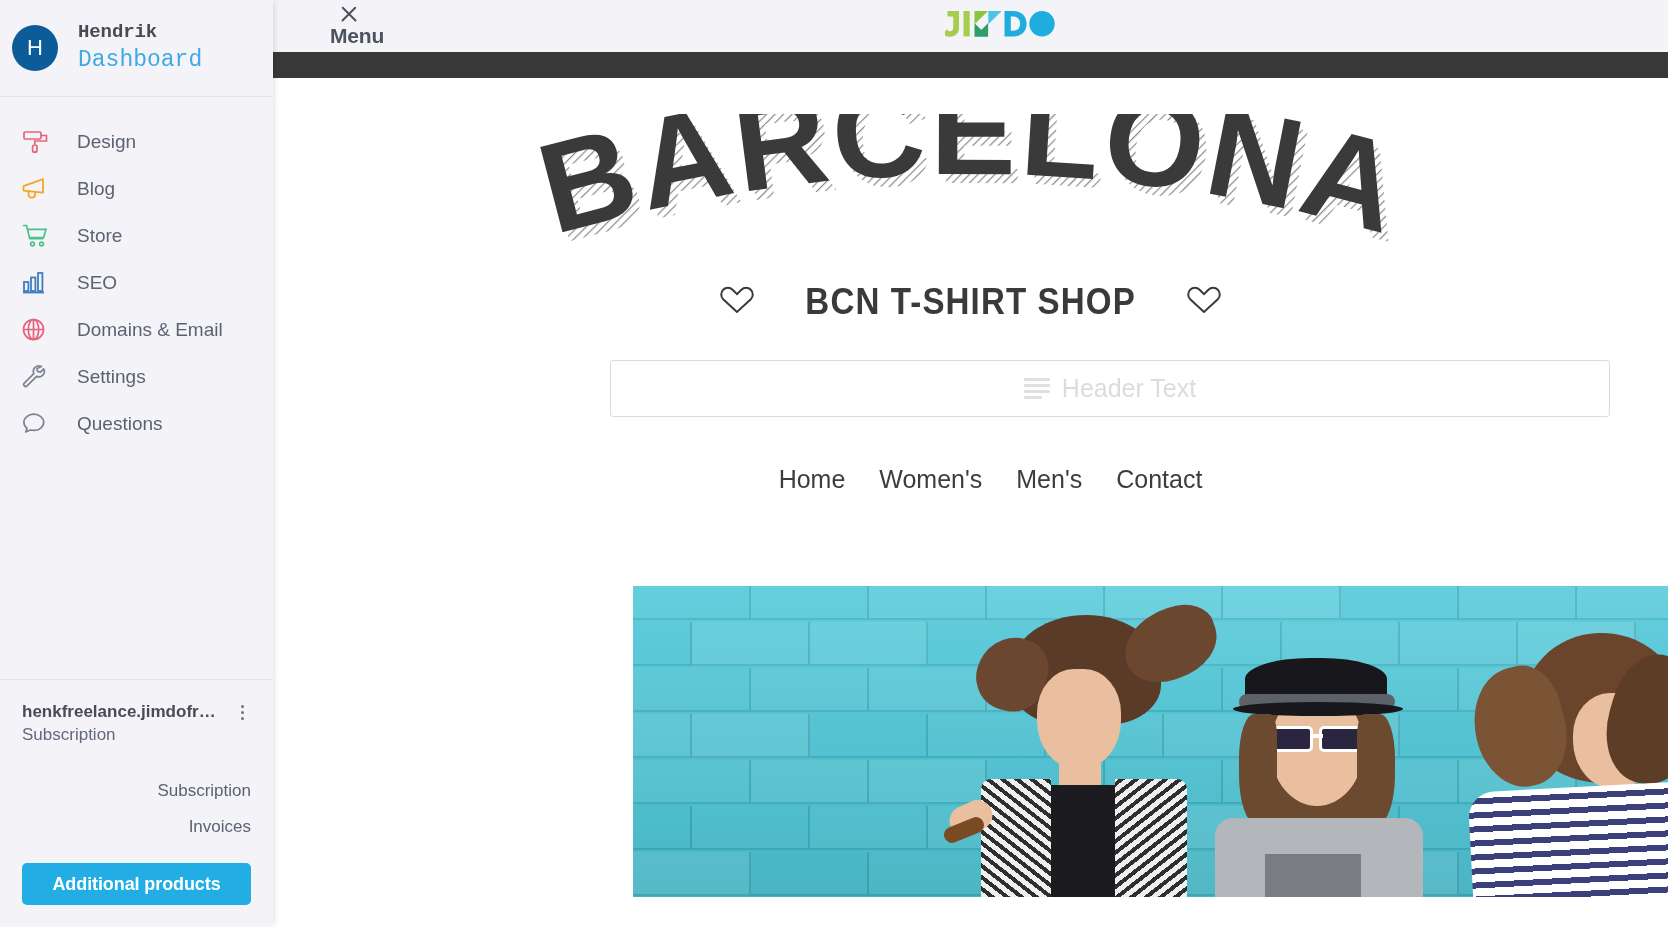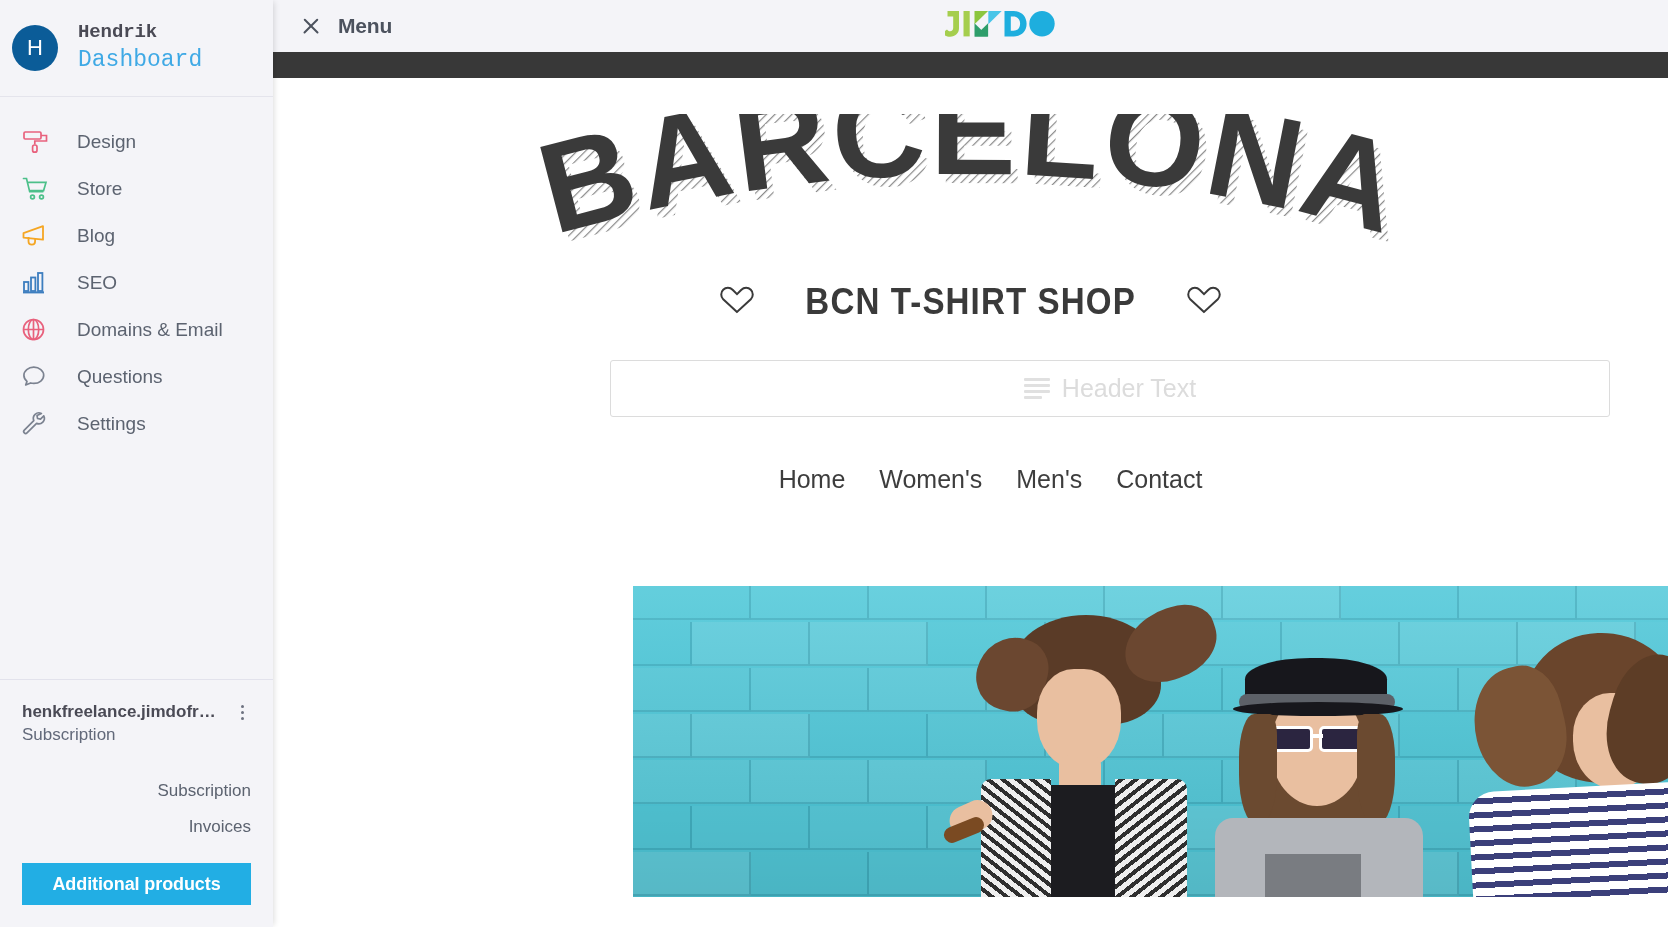--- a/index.html
+++ b/index.html
@@ -76,21 +76,21 @@
   .site-links { margin-top: 26px; }
   .site-link {
     display: block; font-size: 17px; color: #5c6370;
     padding: 8px 0 8px 0; text-decoration: none; cursor: pointer; text-align: right;
   }
 
   .cta-wrap { padding: 18px 22px 22px 22px; }
   .cta {
     display: block; width: 100%;
     background: #22aee4; color: #ffffff;
-    border: none; border-radius: 0;
+    border: none; border-radius: 5px;
     height: 42px;
     font-family: "Liberation Sans", sans-serif;
     font-size: 18px; font-weight: 700;
     cursor: pointer;
     letter-spacing: -0.1px;
   }
 
   
   .main {
     position: relative;
@@ -100,23 +100,24 @@
     overflow: hidden;
   }
   .topbar {
     height: 52px;
     background: #f4f4f8;
     display: flex; align-items: center;
     position: relative;
   }
   .menu-toggle {
     display: flex; align-items: center;
-    padding-left: 28px;
+    padding-left: 40px;
     cursor: pointer;
     user-select: none;
+    flex-direction: column;
   }
   .x-icon {
     width: 20px; height: 20px; position: relative; display:block;
   }
   .x-icon:before, .x-icon:after {
     content:""; position:absolute; left: 0; top: 9px;
     width: 20px; height: 2.4px; background: #4c525e; border-radius: 1px;
   }
   .x-icon:before { transform: rotate(45deg); }
   .x-icon:after  { transform: rotate(-45deg); }
@@ -243,42 +244,42 @@
             <rect x="3" y="4" width="17" height="7" rx="1.2"></rect>
             <path d="M20 7.5h5.5v5.5H13.8v3.4"></path>
             <rect x="11.6" y="17" width="4.4" height="7.2" rx="2"></rect>
           </svg>
         </span>
         <span class="nav-label">Design</span>
       </div>
 
       <div class="nav-item">
         <span class="nav-ico">
+          <svg width="30" height="28" viewBox="0 0 30 28" fill="none" stroke="#f5a623" stroke-width="1.8" stroke-linejoin="round">
+            <path d="M2.5 11.2 22 4.2v13.5L2.5 15.6z"></path>
+            <path d="M7.5 15v4.2c0 2 1.5 3.4 3.4 3.4s3.2-1.5 3.2-3.4v-2.8"></path>
+          </svg>
+        </span>
+        <span class="nav-label">Blog</span>
+      </div>
+
+      <div class="nav-item">
+        <span class="nav-ico">
           <svg width="30" height="28" viewBox="0 0 30 28" fill="none" stroke="#4cc08a" stroke-width="1.7" stroke-linecap="round">
             <path d="M2.5 3.5h3l3.2 13.2h13"></path>
             <path d="M7.6 7.4h17.4l-2.4 8.2H9.6"></path>
             <circle cx="11.5" cy="22" r="1.9"></circle>
             <circle cx="20.5" cy="22" r="1.9"></circle>
           </svg>
         </span>
         <span class="nav-label">Store</span>
       </div>
 
       <div class="nav-item">
         <span class="nav-ico">
-          <svg width="30" height="28" viewBox="0 0 30 28" fill="none" stroke="#f5a623" stroke-width="1.8" stroke-linejoin="round">
-            <path d="M2.5 11.2 22 4.2v13.5L2.5 15.6z"></path>
-            <path d="M7.5 15v4.2c0 2 1.5 3.4 3.4 3.4s3.2-1.5 3.2-3.4v-2.8"></path>
-          </svg>
-        </span>
-        <span class="nav-label">Blog</span>
-      </div>
-
-      <div class="nav-item">
-        <span class="nav-ico">
           <svg width="30" height="28" viewBox="0 0 30 28" fill="none" stroke="#3d7ebf" stroke-width="1.8">
             <rect x="3" y="13" width="4.4" height="9"></rect>
             <rect x="10" y="8.5" width="4.4" height="13.5"></rect>
             <rect x="17" y="4" width="4.4" height="18"></rect>
             <path d="M2 23.4h21" stroke-width="2"></path>
           </svg>
         </span>
         <span class="nav-label">SEO</span>
       </div>
 
@@ -288,34 +289,34 @@
             <circle cx="12.5" cy="13.5" r="10"></circle>
             <path d="M2.5 13.5h20M12.5 3.5v20"></path>
             <ellipse cx="12.5" cy="13.5" rx="5.2" ry="10"></ellipse>
           </svg>
         </span>
         <span class="nav-label">Domains &amp; Email</span>
       </div>
 
       <div class="nav-item">
         <span class="nav-ico">
+          <svg width="30" height="28" viewBox="0 0 30 28" fill="none" stroke="#7b8290" stroke-width="1.7" stroke-linecap="round" stroke-linejoin="round">
+            <path d="M20.4 3.4a5.6 5.6 0 0 0-7.6 7.2L3.3 20.2a1.9 1.9 0 0 0 2.7 2.7l9.6-9.5a5.6 5.6 0 0 0 7.2-7.6l-3.3 3.3-2.9-.6-.6-2.9z"></path>
+          </svg>
+        </span>
+        <span class="nav-label">Settings</span>
+      </div>
+
+      <div class="nav-item">
+        <span class="nav-ico">
           <svg width="30" height="28" viewBox="0 0 30 28" fill="none" stroke="#7b8290" stroke-width="1.7" stroke-linejoin="round">
             <path d="M12.8 4.2c5.5 0 9.9 3.6 9.9 8.1s-4.4 8.1-9.9 8.1c-1.1 0-2.2-.15-3.2-.45l-4.9 2 1.3-3.6c-1.9-1.5-3.1-3.6-3.1-6.05 0-4.5 4.4-8.1 9.9-8.1z"></path>
           </svg>
         </span>
         <span class="nav-label">Questions</span>
-      </div>
-
-      <div class="nav-item">
-        <span class="nav-ico">
-          <svg width="30" height="28" viewBox="0 0 30 28" fill="none" stroke="#7b8290" stroke-width="1.7" stroke-linecap="round" stroke-linejoin="round">
-            <path d="M20.4 3.4a5.6 5.6 0 0 0-7.6 7.2L3.3 20.2a1.9 1.9 0 0 0 2.7 2.7l9.6-9.5a5.6 5.6 0 0 0 7.2-7.6l-3.3 3.3-2.9-.6-.6-2.9z"></path>
-          </svg>
-        </span>
-        <span class="nav-label">Settings</span>
       </div>
 
     </nav>
 
     <div class="sidebar-spacer"></div>
 
     <div class="site-section">
       <div class="site-row">
         <div class="site-names">
           <div class="site-domain">henkfreelance.jimdofr…</div>

